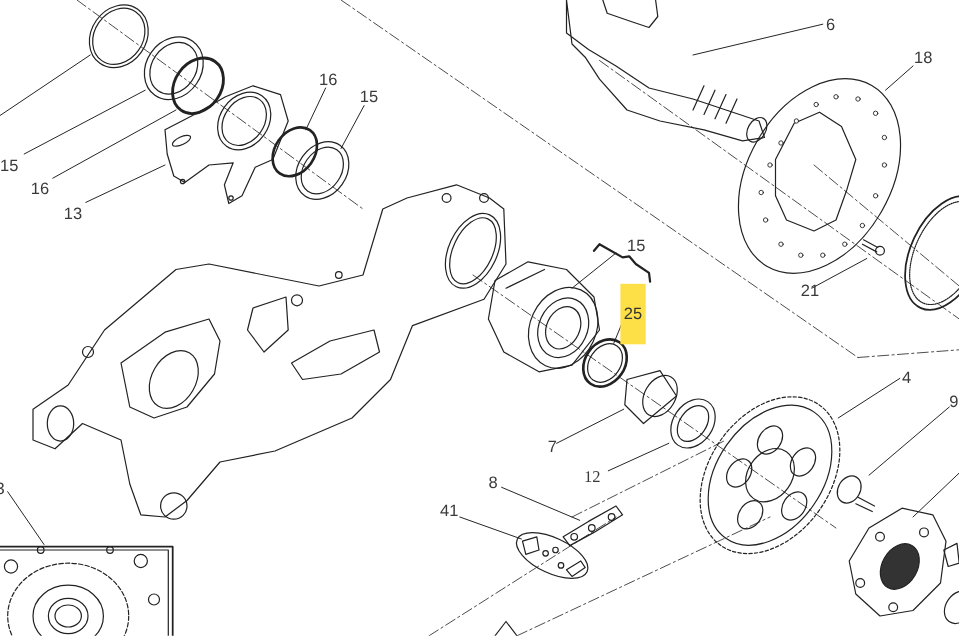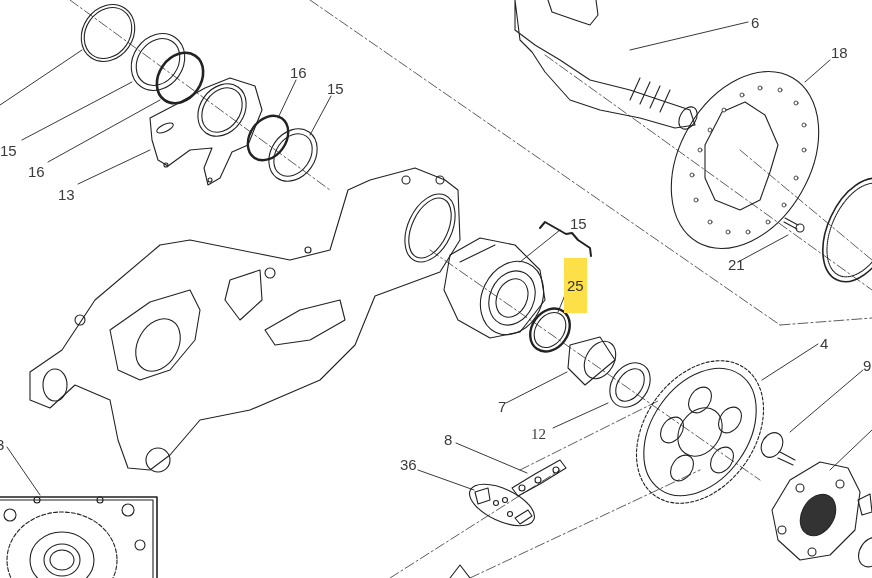--- a/index.html
+++ b/index.html
@@ -234,15 +234,15 @@
 <span class="callout" style="left:751px;top:15px;">6</span>
 <span class="callout" style="left:831px;top:45px;">18</span>
 <span class="callout" style="left:716px;top:257px;margin-left:12px;">21</span>
 <span class="callout" style="left:570px;top:216px;">15</span>
 <span class="callout hl" style="left:564px;top:258px;">25</span>
 <span class="callout" style="left:820px;top:336px;">4</span>
 <span class="callout" style="left:863px;top:358px;">9</span>
 <span class="callout" style="left:498px;top:399px;">7</span>
 <span class="callout" style="left:531px;top:427px;font-family:Liberation Serif, serif;">12</span>
 <span class="callout" style="left:444px;top:432px;">8</span>
-<span class="callout" style="left:400px;top:457px;">36</span>
+<span class="callout" style="left:400px;top:457px;">41</span>
 <span class="callout" style="left:-4px;top:437px;">3</span>
 </div>
 
 </body></html>

